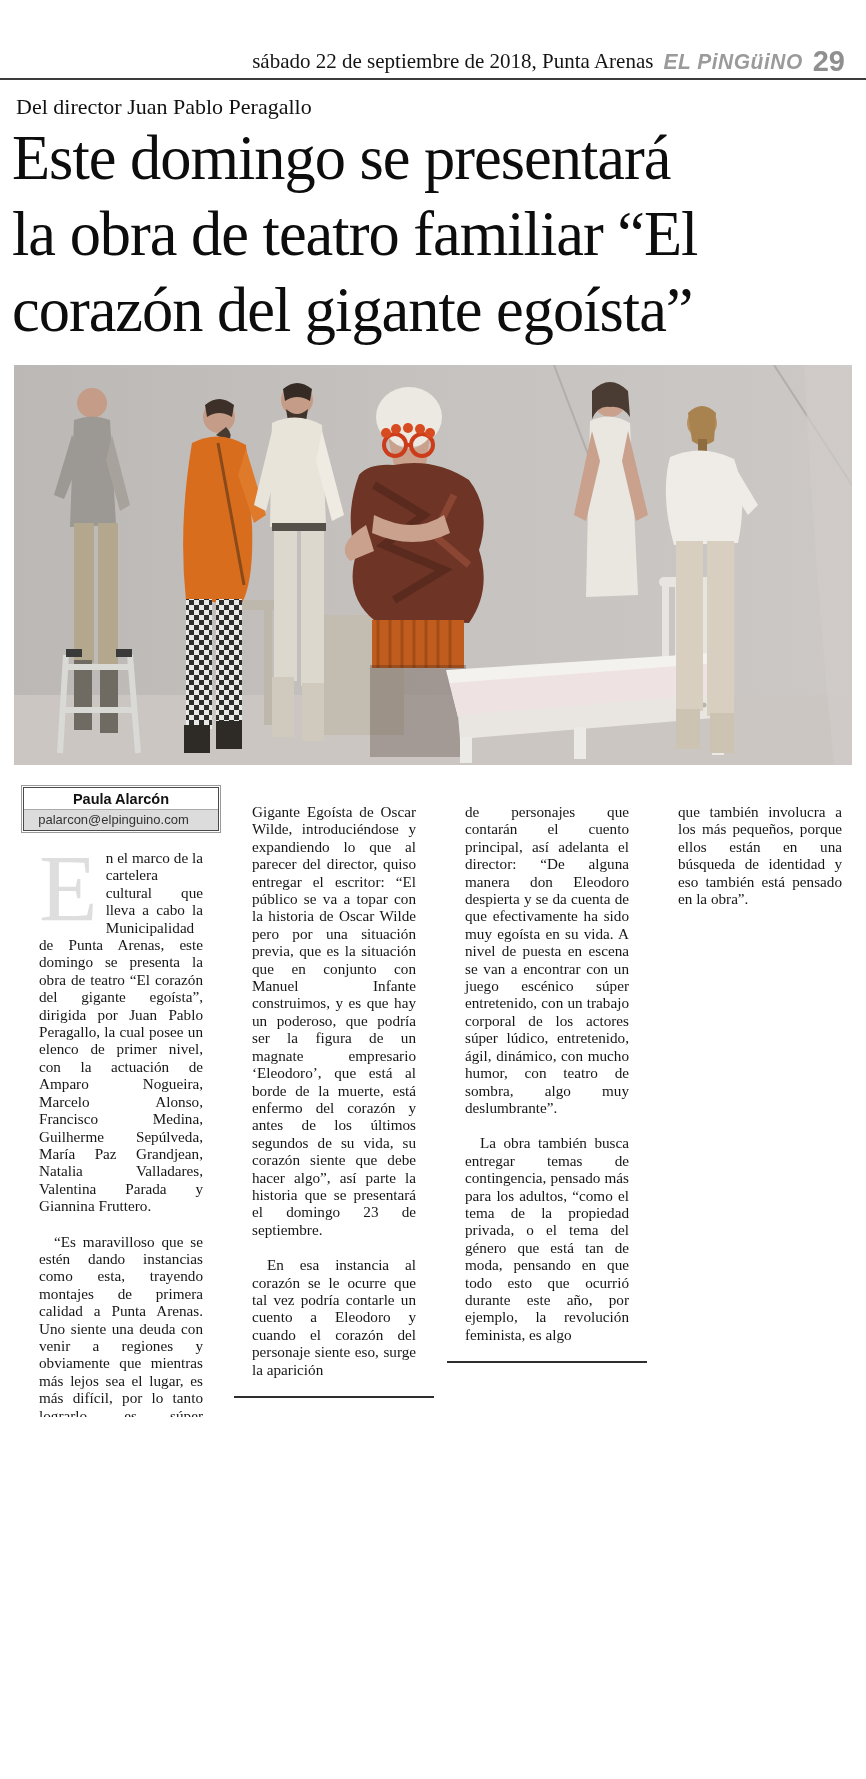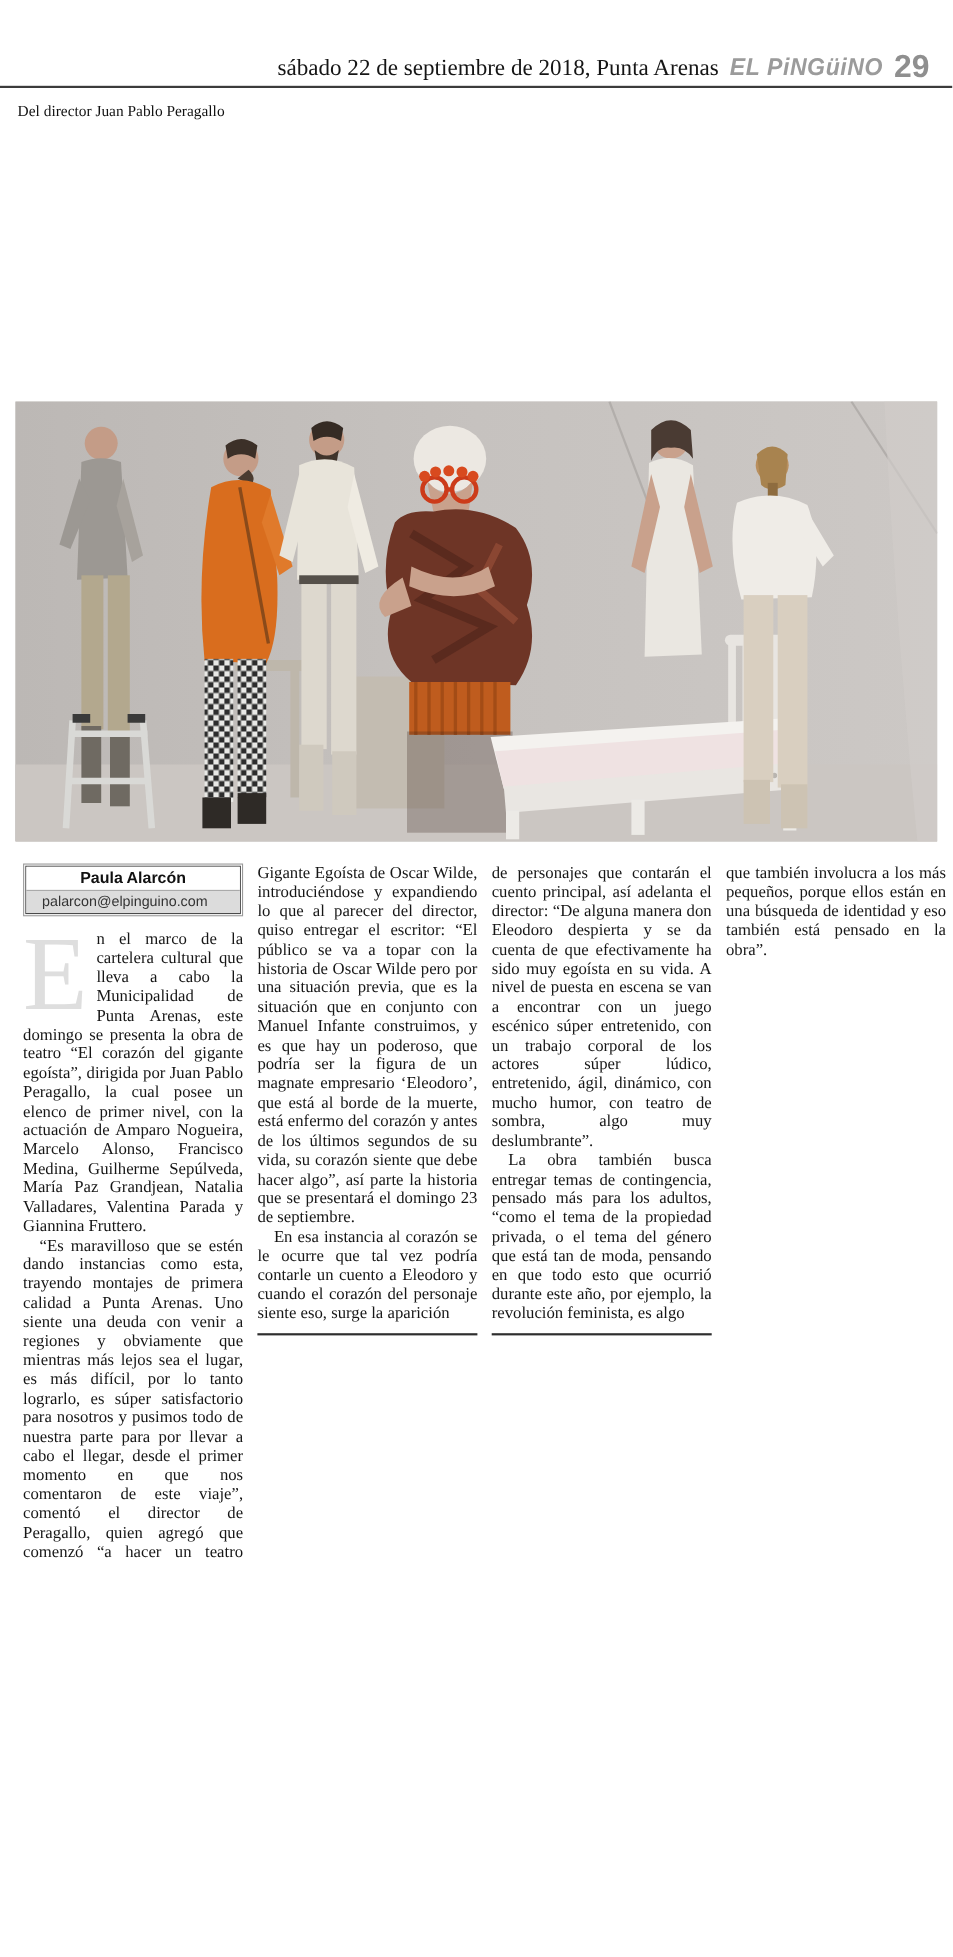--- a/index.html
+++ b/index.html
@@ -31,42 +31,42 @@
     font-family:"Liberation Sans", sans-serif;
     font-weight:800;font-size:29px;line-height:26px;
     color:#8f8f8f;
   }
   #header-rule{
     position:absolute;top:78px;left:0;width:866px;height:2px;background:#3c3c3c;
   }
   
   #kicker{
     position:absolute;top:94px;left:16px;
-    font-size:14px;color:#111;
+    font-size:22px;color:#111;
   }
   #headline{
     position:absolute;top:120px;left:12px;width:846px;
     font-size:63px;line-height:76px;color:#0d0d0d;
     letter-spacing:-1px;
   }
   #headline .hl-line{display:block;transform:scaleX(.99);transform-origin:left;}
   
   #photo{
     position:absolute;top:365px;left:14px;width:838px;height:400px;
     background:#c1bdba;
   }
   #photo svg{display:block;}
   
   #article{
     position:absolute;top:785px;left:21px;width:838px;
     display:flex;gap:13px;
   }
   .col{width:200px;flex:0 0 200px;}
   .col p{
-    margin:0;
+    margin:18px;
     font-size:15.2px;line-height:17.4px;
     text-align:justify;
     color:#161616;
   }
   .col p.indent{text-indent:15px;}
   .end-rule{border-top:2px solid #2e2e2e;margin-top:9px;width:100%;height:0;}
   
   #byline-box{
     border:1px solid #4a4a4a;
     outline:1px solid #9a9a9a;
@@ -100,20 +100,25 @@
 <div id="page">
 
   <div id="header">
     <span class="dateline">sábado 22 de septiembre de 2018, Punta Arenas</span>
     <span class="masthead">EL PiNGüiNO</span>
     <span class="pageno">29</span>
   </div>
   <div id="header-rule"></div>
 
   <div id="kicker">Del director Juan Pablo Peragallo</div>
+  <h1 id="headline" style="margin:0;font-weight:normal;">
+    <span class="hl-line">Este domingo se presentará</span>
+    <span class="hl-line">la obra de teatro familiar “El</span>
+    <span class="hl-line">corazón del gigante egoísta”</span>
+  </h1>
 
   <div id="photo">
     <svg width="838" height="400" viewBox="0 0 838 400" xmlns="http://www.w3.org/2000/svg">
       <defs>
         <pattern id="gingham" width="10" height="10" patternUnits="userSpaceOnUse">
           <rect width="10" height="10" fill="#e9e9e6"></rect>
           <rect width="5" height="5" fill="#2d2d2d"></rect>
           <rect x="5" y="5" width="5" height="5" fill="#2d2d2d"></rect>
         </pattern>
         <linearGradient id="wallg" x1="0" y1="0" x2="1" y2="0">

